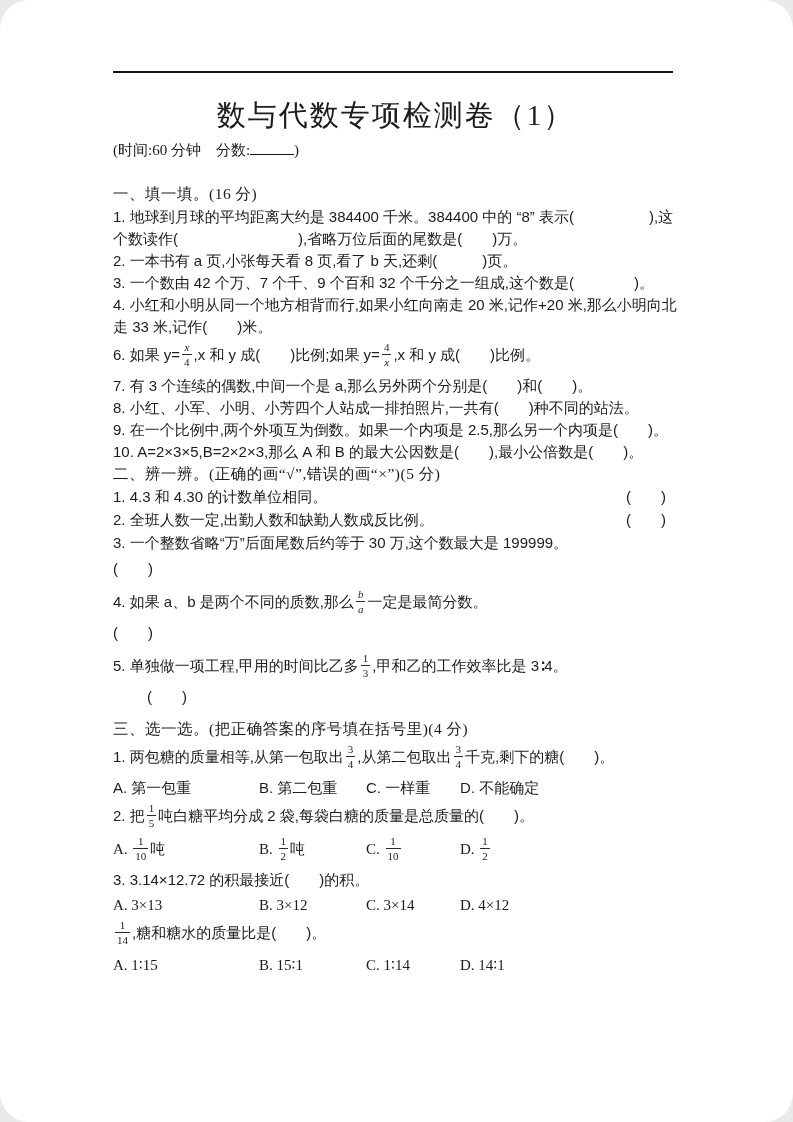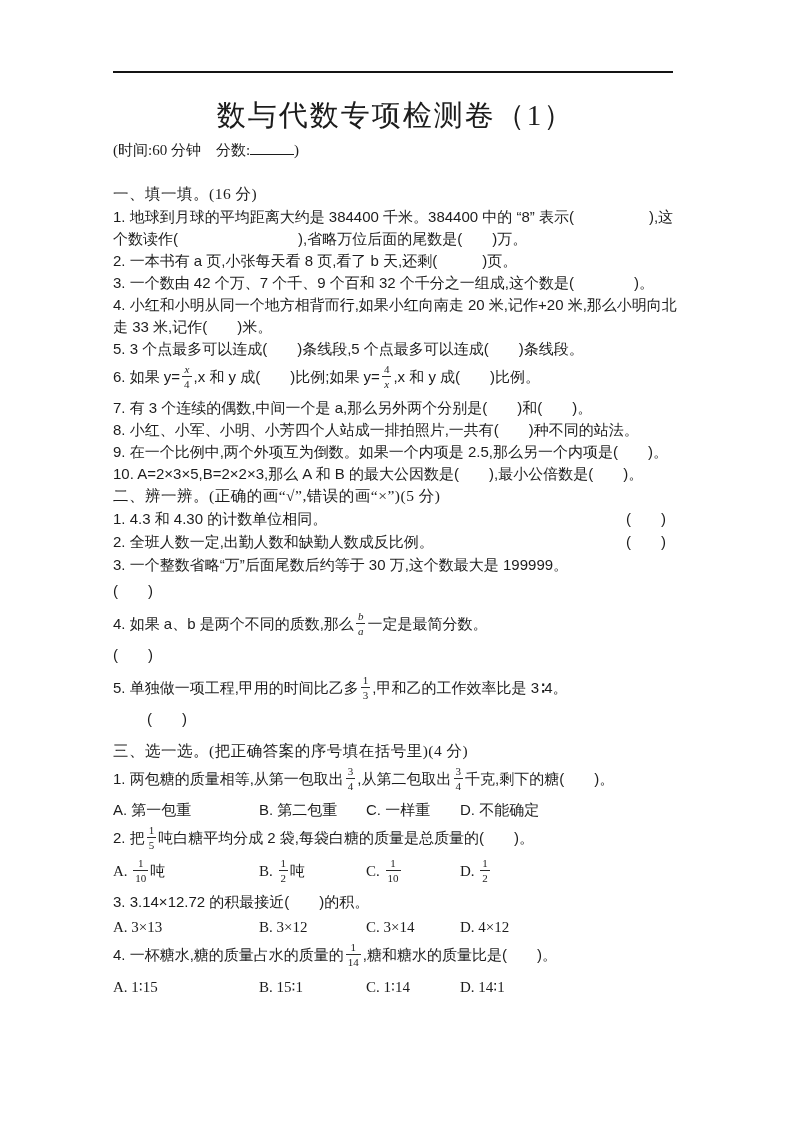--- a/index.html
+++ b/index.html
@@ -9,20 +9,21 @@
     height: 1122px;
     margin: 0 auto;
     background: #ffffff;
     box-sizing: border-box;
     padding: 71px 115px 20px 113px;
     overflow: hidden;
     color: #1c1c1c;
     font-family: "Liberation Sans", sans-serif;
     font-size: 15px;
     line-height: 22px;
+    border-radius: 29px;
   }
   .rule {
     border-top: 2px solid #141414;
     width: 560px;
     height: 0;
     margin-bottom: 24px;
   }
   .title {
     font-family: "Liberation Serif", "DejaVu Serif", serif;
     font-weight: 500;
@@ -100,21 +101,20 @@
   <div class="meta">
     <span>(时间:60 分钟　分数:</span><span class="blank"></span><span>)</span>
   </div>
 
   <section>
     <div class="s-head">一、填一填。(16 分)</div>
     <p class="q">1. 地球到月球的平均距离大约是 384400 千米。384400 中的 “8” 表示(　　　　　),这个数读作(　　　　　　　　),省略万位后面的尾数是(　　)万。</p>
     <p class="q">2. 一本书有 a 页,小张每天看 8 页,看了 b 天,还剩(　　　)页。</p>
     <p class="q">3. 一个数由 42 个万、7 个千、9 个百和 32 个千分之一组成,这个数是(　　　　)。</p>
     <p class="q">4. 小红和小明从同一个地方相背而行,如果小红向南走 20 米,记作+20 米,那么小明向北走 33 米,记作(　　)米。</p>
-    <p class="q">5. 3 个点最多可以连成(　　)条线段,5 个点最多可以连成(　　)条线段。</p>
     <p class="q tall"><span>6. 如果 y=</span><span class="frac">
           <span class="num it">x</span>
           <span class="den">4</span>
         </span><span>,x 和 y 成(　　)比例;如果 y=</span><span class="frac">
           <span class="num">4</span>
           <span class="den it">x</span>
         </span><span>,x 和 y 成(　　)比例。</span></p>
     <p class="q">7. 有 3 个连续的偶数,中间一个是 a,那么另外两个分别是(　　)和(　　)。</p>
     <p class="q">8. 小红、小军、小明、小芳四个人站成一排拍照片,一共有(　　)种不同的站法。</p>
     <p class="q">9. 在一个比例中,两个外项互为倒数。如果一个内项是 2.5,那么另一个内项是(　　)。</p>
@@ -193,21 +193,21 @@
       <p class="q">3. 3.14×12.72 的积最接近(　　)的积。</p>
       <div class="options serif">
         <span class="opt">A.  3×13</span>
         <span class="opt">B.  3×12</span>
         <span class="opt">C.  3×14</span>
         <span class="opt">D.  4×12</span>
       </div>
     </div>
 
     <div class="sec3-block">
-      <p class="q tall"><span>4. 一杯糖水,糖的质量占水的质量的</span><span class="frac">
+      <p class="q tall"><span class="frac">
             <span class="num">1</span>
             <span class="den">14</span>
           </span><span>,糖和糖水的质量比是(　　)。</span></p>
       <div class="options gap serif">
         <span class="opt">A.  1∶15</span>
         <span class="opt">B.  15∶1</span>
         <span class="opt">C.  1∶14</span>
         <span class="opt">D.  14∶1</span>
       </div>
     </div>

